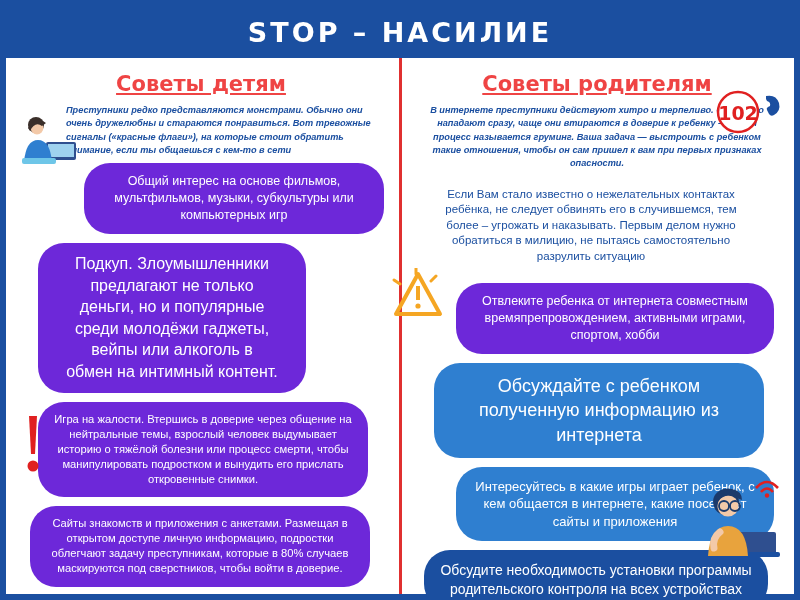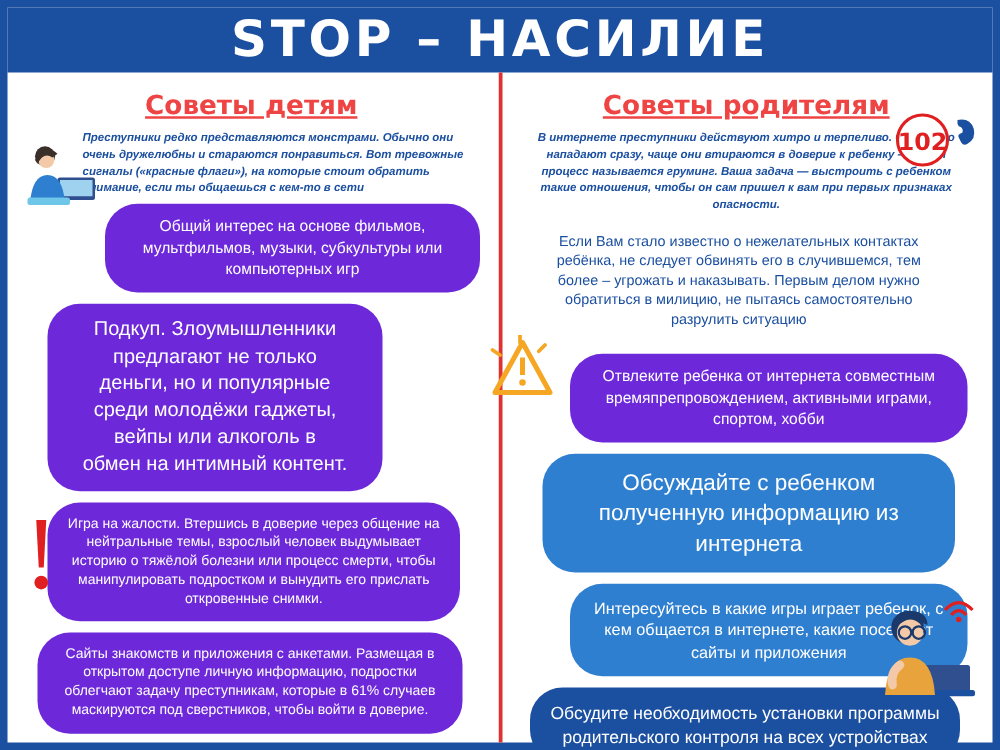--- a/index.html
+++ b/index.html
@@ -17,21 +17,21 @@
     border:6px solid #1b4fa0;
   }
   
   .header{
     position:absolute;left:0;top:0;width:788px;height:52px;
     background:#1b4fa0;
     display:flex;align-items:center;justify-content:center;
   }
   .header-title{
     color:#ffffff;
-    font-size:40px;
+    font-size:27px;
     font-weight:bold;
     letter-spacing:3px;
     font-family:"DejaVu Sans", sans-serif;
     text-shadow:1px 1px 0 #0d3madeup;
   }
   
   .divider{
     position:absolute;left:393px;top:52px;width:3px;height:536px;
     background:#e03030;
   }
@@ -111,21 +111,21 @@
 
   <div class="divider"></div>
 
   <div class="col col-left">
     <div class="col-title">Советы детям</div>
     <div class="intro intro-left">Преступники редко представляются монстрами. Обычно они очень дружелюбны и стараются понравиться. Вот тревожные сигналы («красные флаги»), на которые стоит обратить внимание, если ты общаешься с кем-то в сети</div>
 
     <div class="bubble b-lightblue lb1">Общий интерес на основе фильмов, мультфильмов, музыки, субкультуры или компьютерных игр</div>
     <div class="bubble b-lightblue lb2">Подкуп. Злоумышленники предлагают не только деньги, но и популярные среди молодёжи гаджеты, вейпы или алкоголь в обмен на интимный контент.</div>
     <div class="bubble b-lightblue lb3">Игра на жалости. Втершись в доверие через общение на нейтральные темы, взрослый человек выдумывает историю о тяжёлой болезни или процесс смерти, чтобы манипулировать подростком и вынудить его прислать откровенные снимки.</div>
-    <div class="bubble b-lightblue lb4">Сайты знакомств и приложения с анкетами. Размещая в открытом доступе личную информацию, подростки облегчают задачу преступникам, которые в 61% случаев маскируются под сверстников, чтобы войти в доверие.</div>
+    <div class="bubble b-lightblue lb4">Сайты знакомств и приложения с анкетами. Размещая в открытом доступе личную информацию, подростки облегчают задачу преступникам, которые в 80% случаев маскируются под сверстников, чтобы войти в доверие.</div>
   </div>
 
   <div class="col col-right">
     <div class="col-title">Советы родителям</div>
     <div class="intro">В интернете преступники действуют хитро и терпеливо. Они редко нападают сразу, чаще они втираются в доверие к ребенку — этот процесс называется груминг. Ваша задача — выстроить с ребенком такие отношения, чтобы он сам пришел к вам при первых признаках опасности.</div>
 
     <div class="bubble b-white rb1">Если Вам стало известно о нежелательных контактах ребёнка, не следует обвинять его в случившемся, тем более – угрожать и наказывать. Первым делом нужно обратиться в милицию, не пытаясь самостоятельно разрулить ситуацию</div>
     <div class="bubble b-lightblue rb2">Отвлеките ребенка от интернета совместным времяпрепровождением, активными играми, спортом, хобби</div>
     <div class="bubble b-blue rb3">Обсуждайте с ребенком полученную информацию из интернета</div>
     <div class="bubble b-blue rb4">Интересуйтесь в какие игры играет ребенок, с кем общается в интернете, какие посещает сайты и приложения</div>

